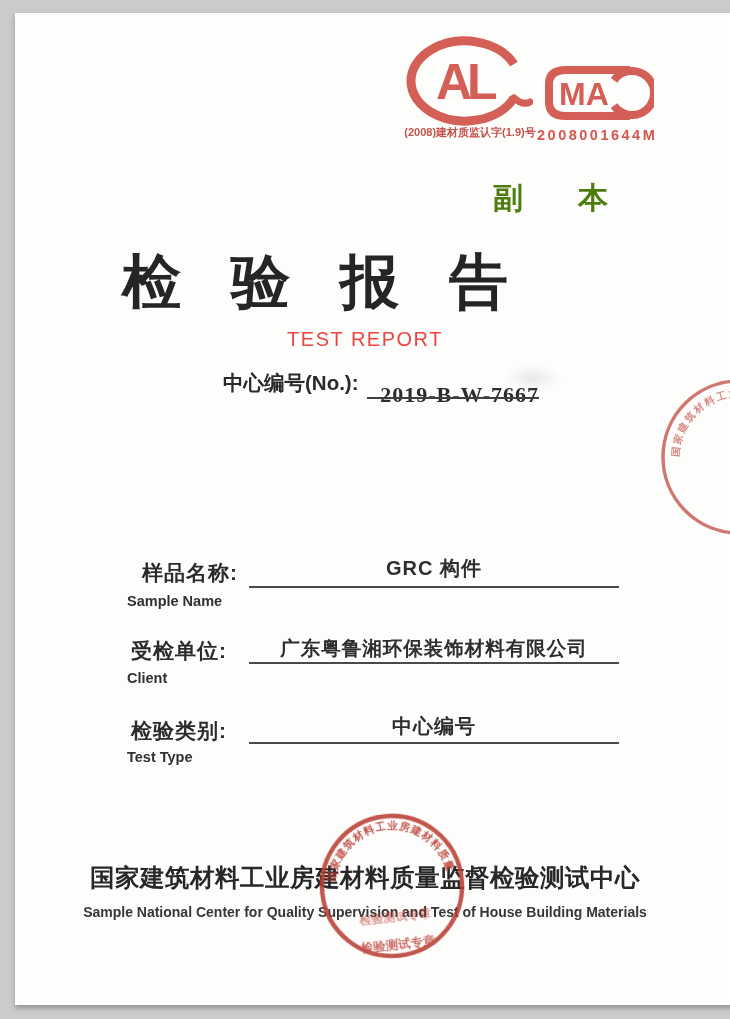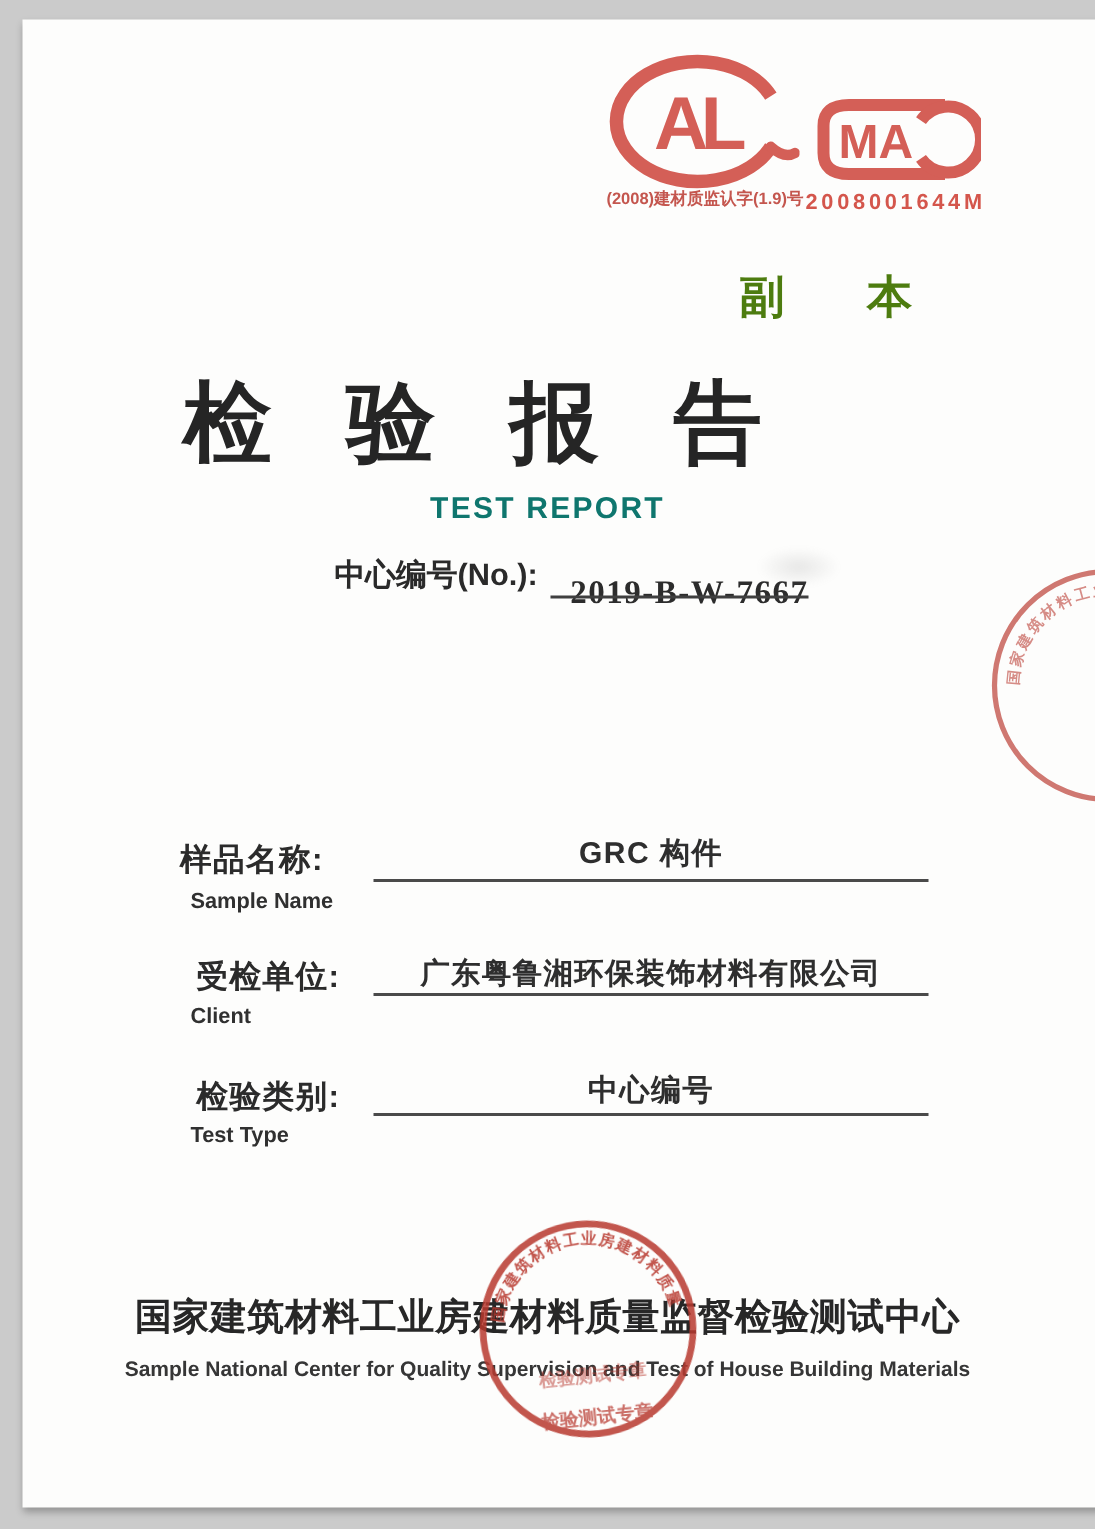--- a/index.html
+++ b/index.html
@@ -17,21 +17,21 @@
   }
   .abs{position:absolute;}
   .red{color:#c4564e;}
   .center{text-align:center;width:700px;left:0;}
   .stamp-blur{filter:blur(.4px);}
   .cn-label{font-size:21px;font-weight:600;color:#2b2b2b;letter-spacing:1px;}
   .en-label{font-size:14.5px;font-weight:600;color:#303030;}
   .field-value{font-size:20px;font-weight:600;color:#2e2e2e;text-align:center;width:370px;left:234px;letter-spacing:1px;}
   .field-line{left:234px;width:370px;height:2px;background:#4a4a4a;}
   .title-cn{top:230px;font-size:59px;font-weight:700;color:#252525;letter-spacing:50px;transform:translateX(-25px);white-space:nowrap;}
-  .title-en{top:315px;font-size:20px;font-weight:700;color:#0f766e;letter-spacing:1.5px;}
+  .title-en{top:315px;font-size:20px;font-weight:400;color:#ef4444;letter-spacing:1.5px;}
   svg text{font-family:"Liberation Sans","DejaVu Sans",sans-serif;}
 </style>
 </head>
 <body>
 
 <div class="paper">
 
   <svg class="abs" style="left:388px;top:22px;opacity:.88;" width="130" height="95" viewBox="0 0 130 95">
     <path d="M 110.9 62.9 A 54 40 0 1 1 110.9 29.1" fill="none" stroke="#cf4a41" stroke-width="9"></path>
     <path d="M 110.9 62.9 Q 120 71 127 67" fill="none" stroke="#cf4a41" stroke-width="7" stroke-linecap="round"></path>
@@ -59,21 +59,21 @@
   <svg class="abs stamp-blur" style="left:634px;top:354px;opacity:.8;" width="180" height="180" viewBox="0 0 180 180">
     <defs>
         <path id="sideArc" d="M 30 90 A 60 60 0 1 1 150 90 A 60 60 0 1 1 30 90"></path>
       </defs>
     <circle cx="90" cy="90" r="76" fill="none" stroke="#c4574f" stroke-width="3.5"></circle>
     <text font-size="10" fill="#c4574f" font-weight="600" letter-spacing="2" opacity=".85">
       <textPath href="#sideArc">国家建筑材料工业房建材料质量监督检验测试中心</textPath>
     </text>
   </svg>
 
-  <div class="abs cn-label" style="left:105px;top:546px;">样品名称:</div>
+  <div class="abs cn-label" style="left:127px;top:546px;">样品名称:</div>
   <div class="abs field-value" style="top:542px;">GRC 构件</div>
   <div class="abs field-line" style="top:573px;"></div>
   <div class="abs en-label" style="left:112px;top:580px;">Sample Name</div>
 
   <div class="abs cn-label" style="left:116px;top:624px;">受检单位:</div>
   <div class="abs field-value" style="top:622px;font-size:19.5px;">广东粤鲁湘环保装饰材料有限公司</div>
   <div class="abs field-line" style="top:649px;"></div>
   <div class="abs en-label" style="left:112px;top:657px;">Client</div>
 
   <div class="abs cn-label" style="left:116px;top:704px;">检验类别:</div>

